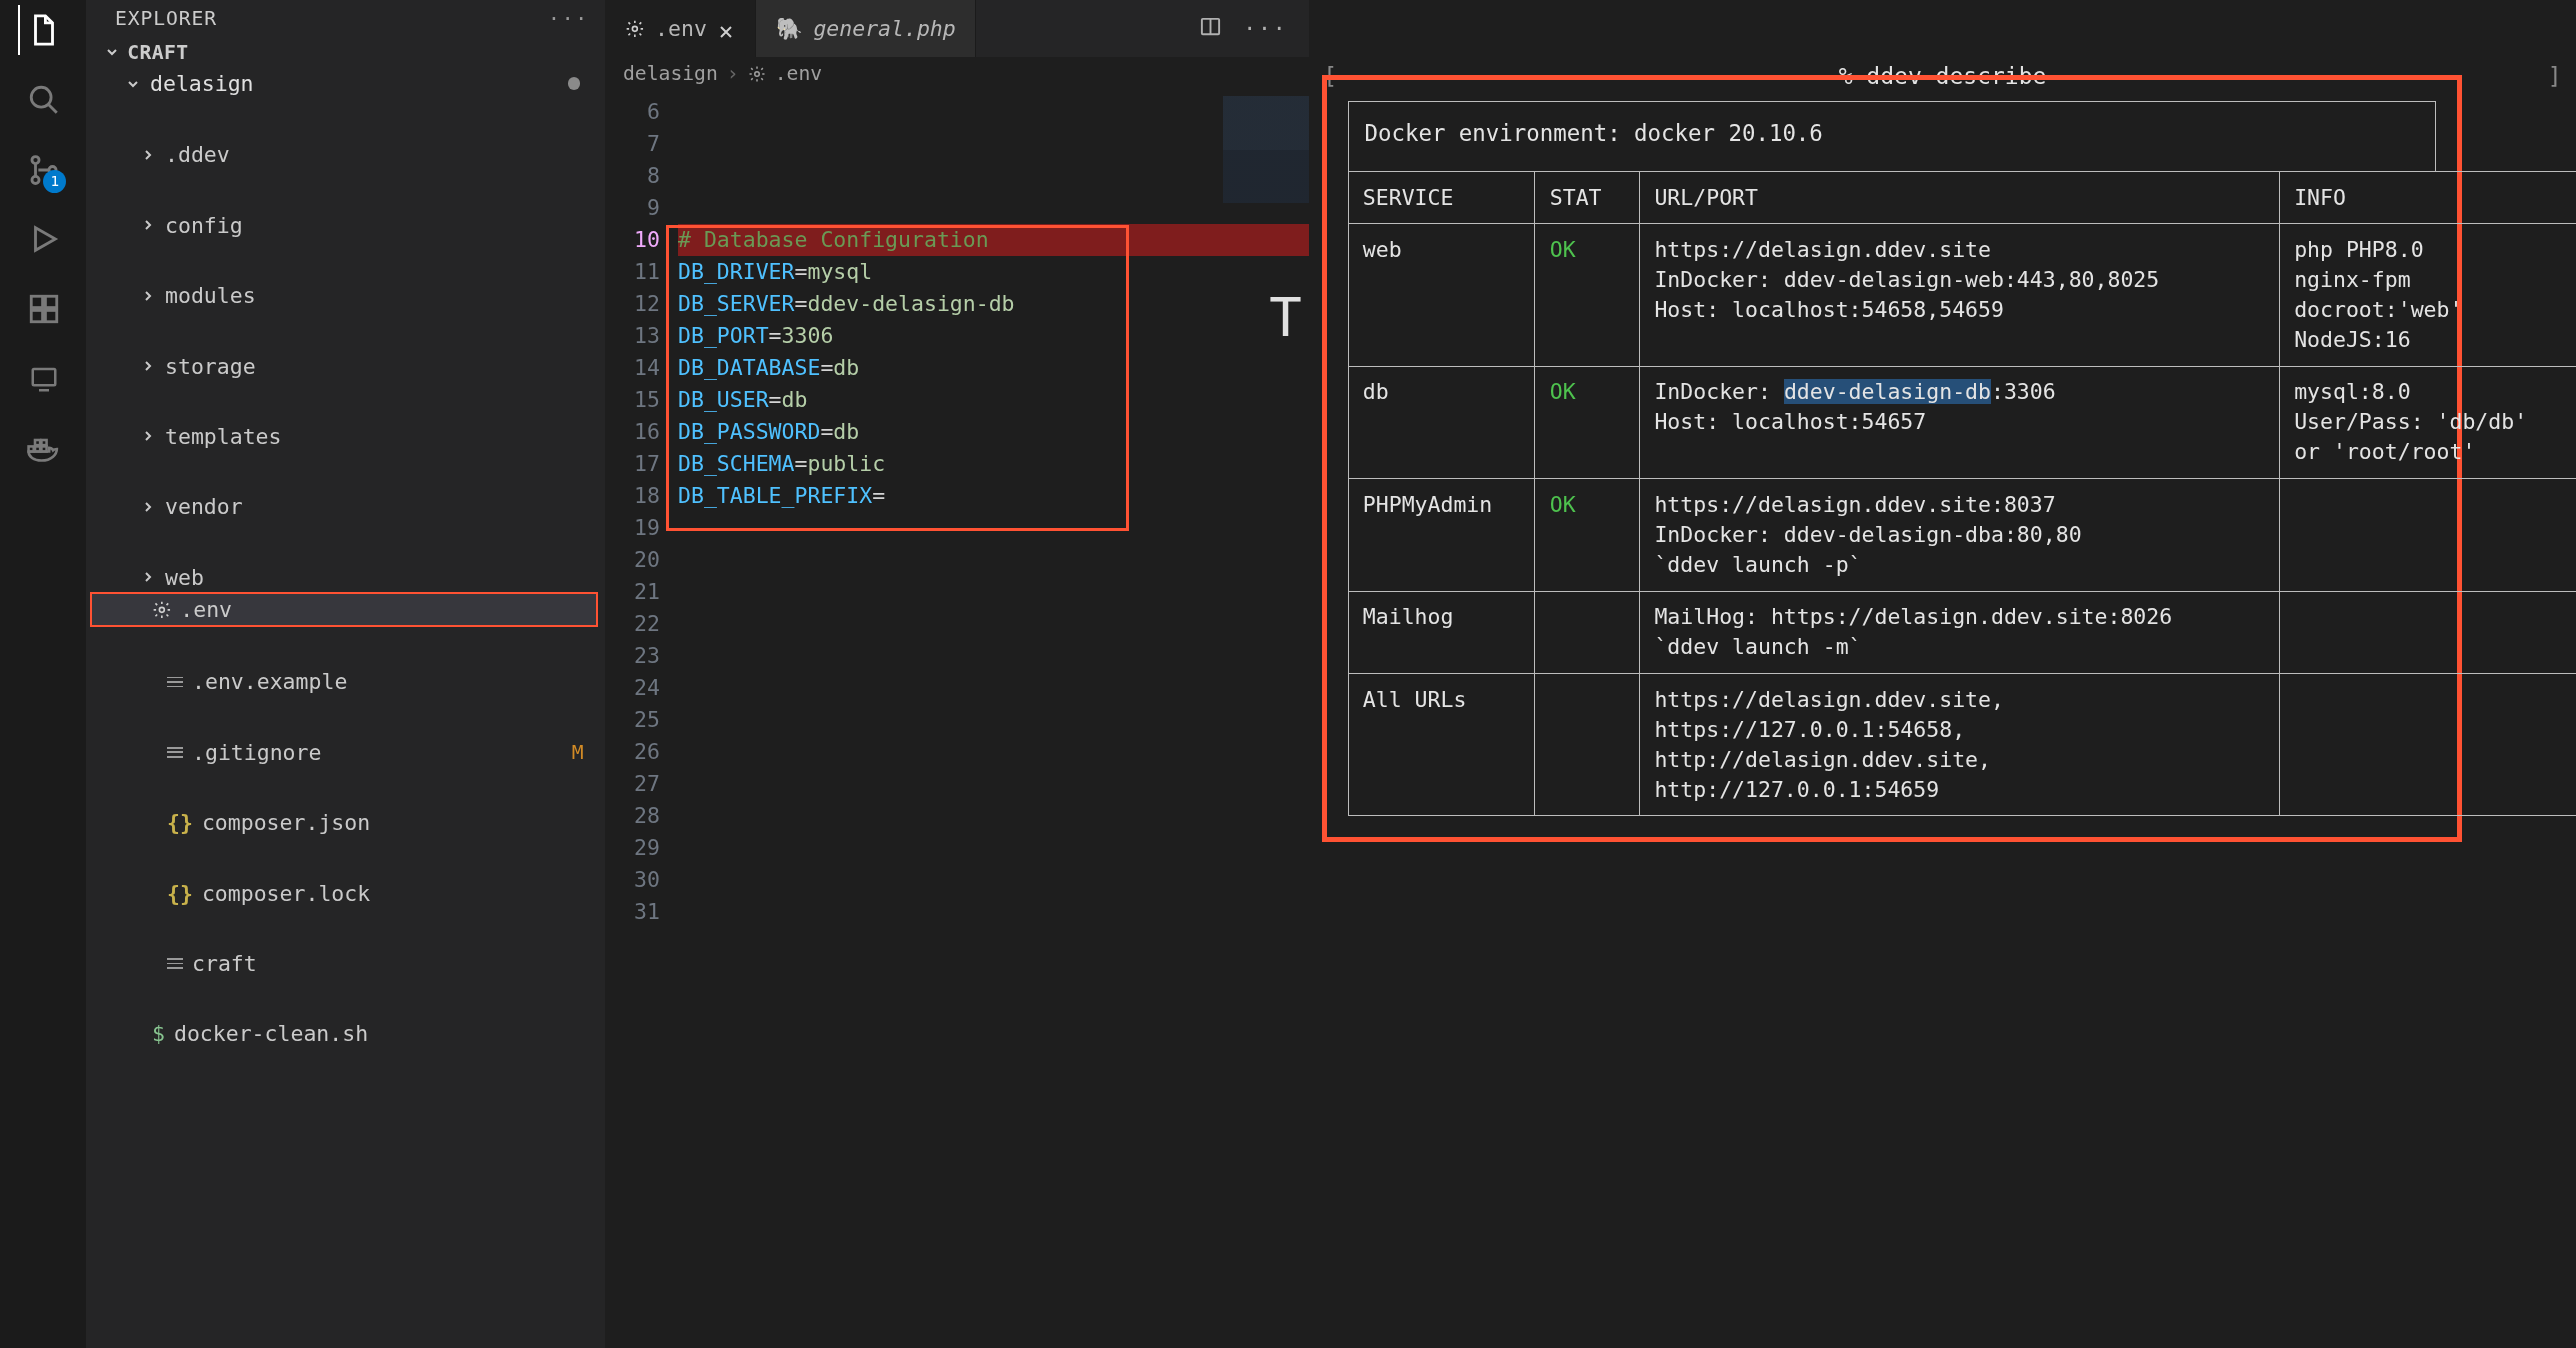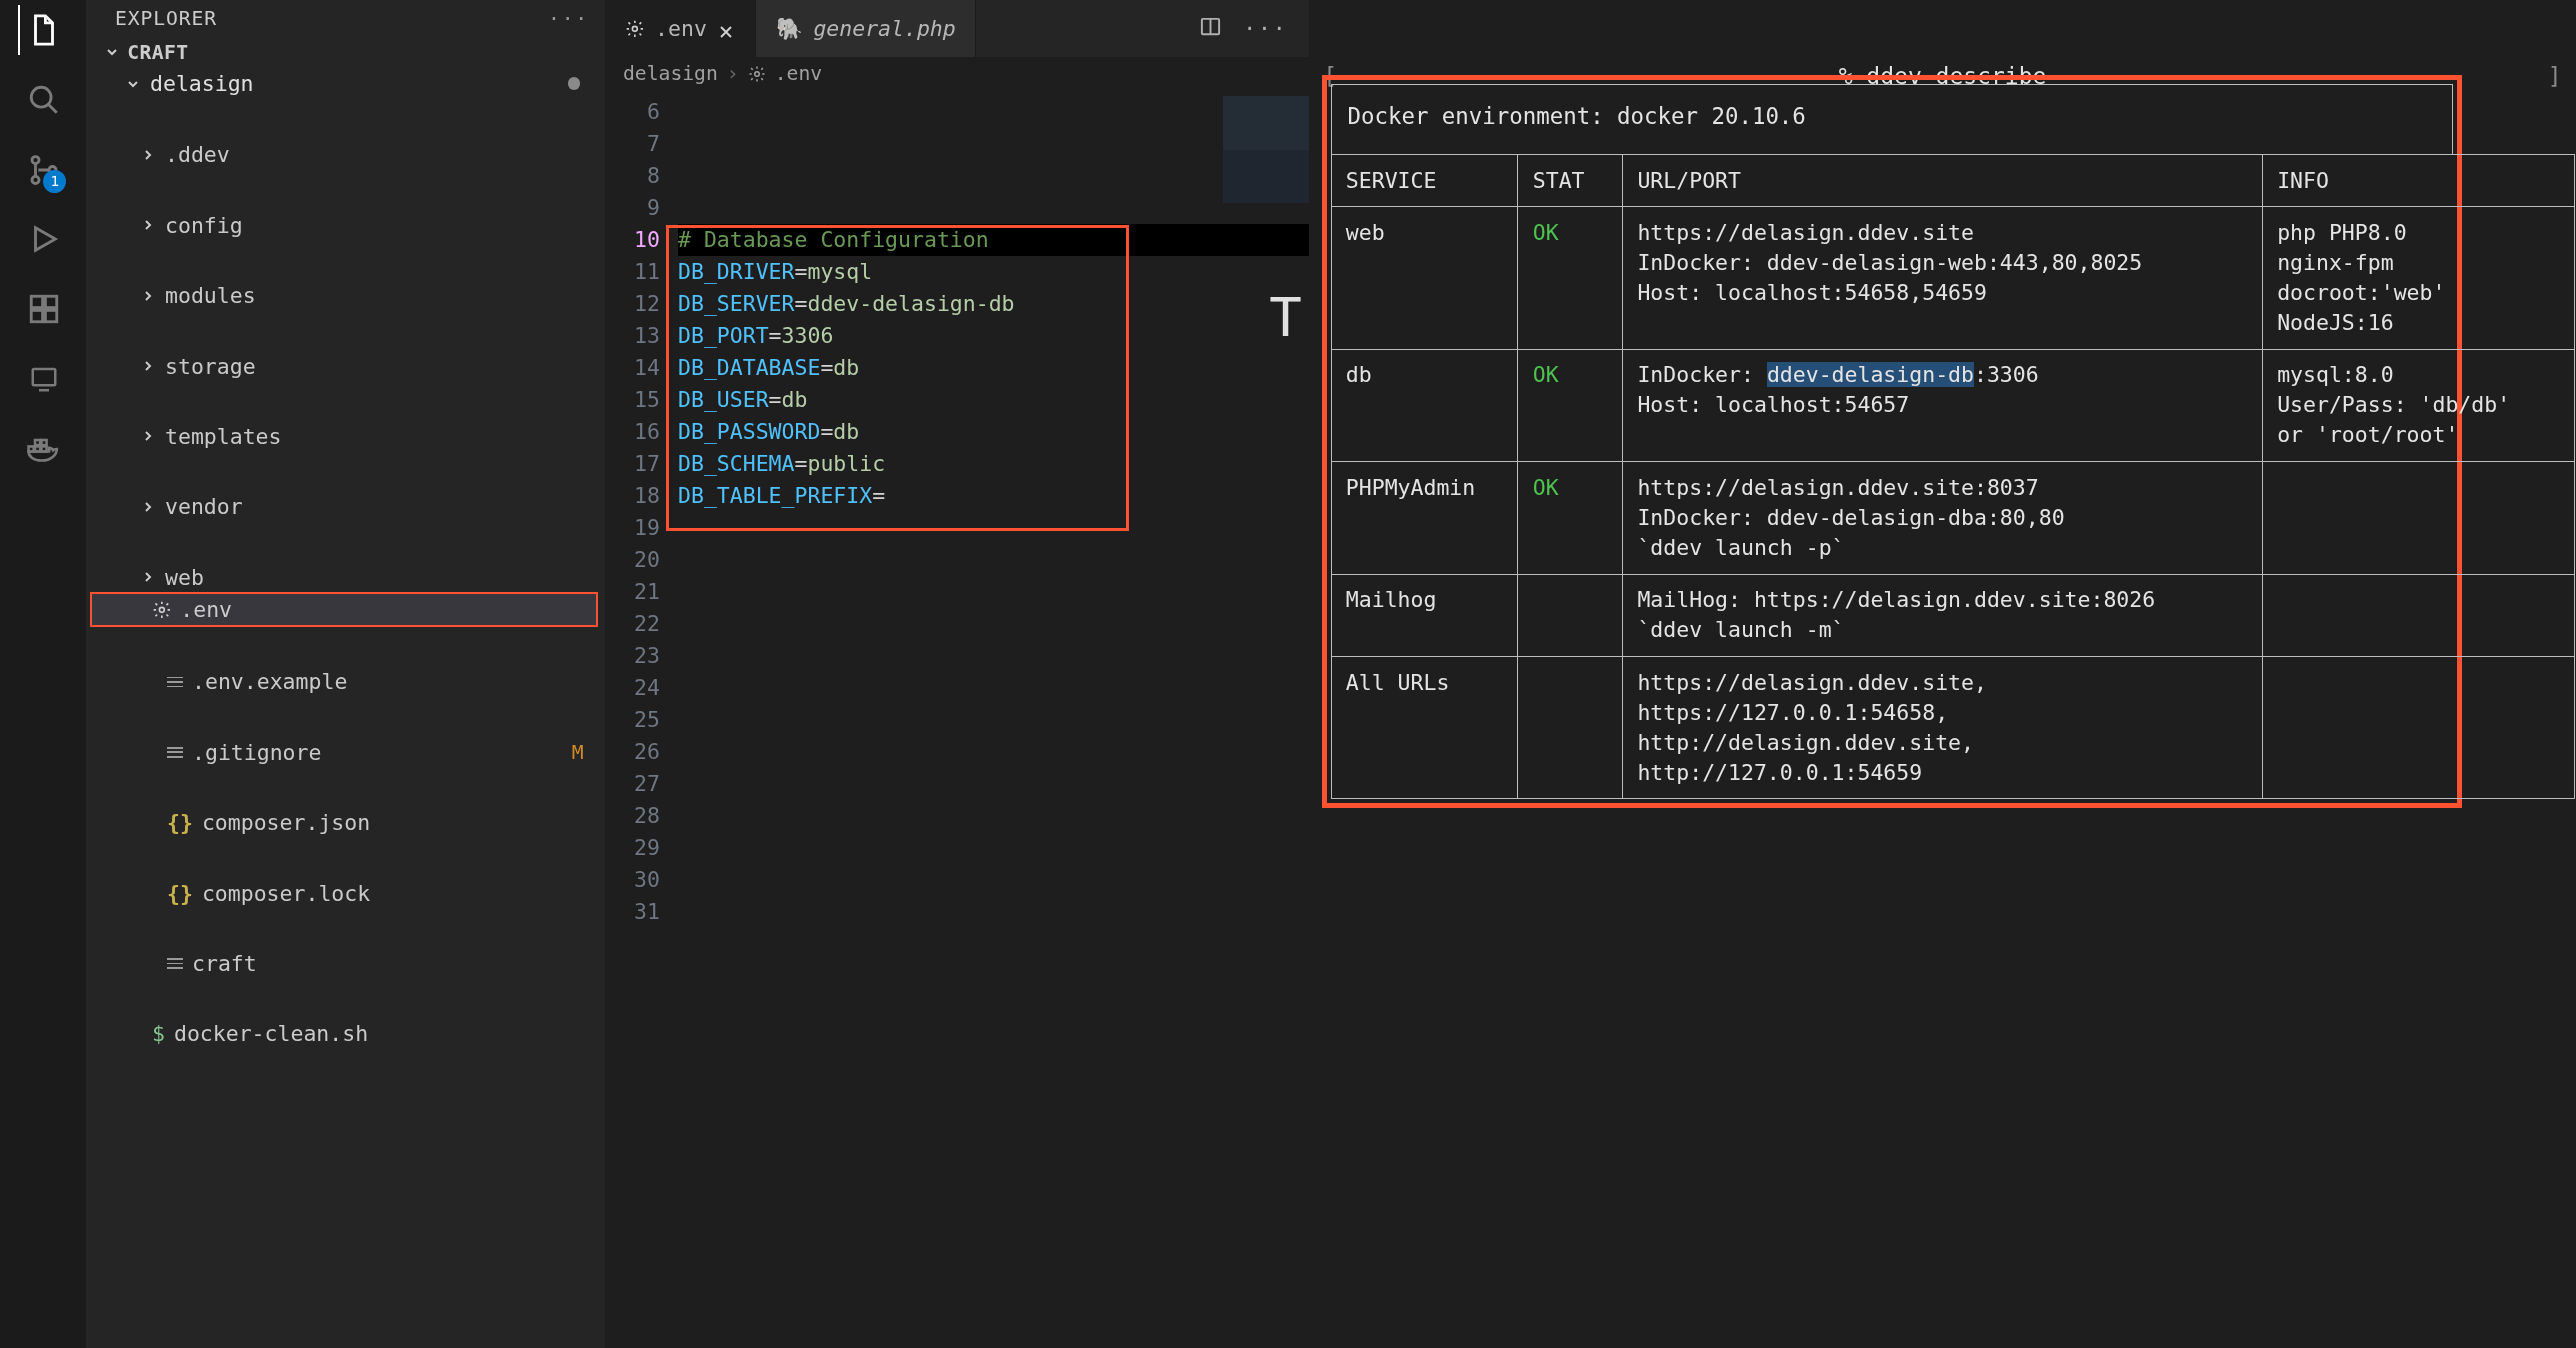--- a/index.html
+++ b/index.html
@@ -67,27 +67,27 @@
   .gutter{width:73px;text-align:right;padding:5.4px 18px 5.4px 0;color:#6e7681;font-size:21.5px;user-select:none;}
   .gutter div{height:32px;line-height:32px;}
   .code{flex:1;padding:5.4px 0;font-size:21.5px;}
   .code .line{height:32px;line-height:32px;white-space:pre;}
   .k-key{color:#4fc1ff;margin-top:36px;}
   .k-val{color:#b5cea8;}
   .k-eq{color:#d4d4d4;}
   .comment{color:#6a9955;}
   .hl-box{position:absolute;border:3.6px solid var(--highlight);pointer-events:none;}
   .minimap{position:absolute;right:0;top:0;width:86px;height:116px;background:linear-gradient(#2c3e55 0 16px,#2c3e55 16px 54px,#223146 54px 107px,transparent 107px);opacity:0.45;top:5.4px;}
-  .line-current{background:#000000;}
+  .line-current{background:#7f1d1d;}
   
   .terminal-pane{flex:1;background:#1e1e1e;position:relative;padding:0 12.5px;}
   .term-bracket{position:absolute;color:#888;font-size:23px;}
   .cmd-line{position:absolute;left:50%;top:63px;transform:translateX(-50%);color:#e4e4e4;font-size:23px;}
   .cmd-line .pct{color:#e4e4e4;}
-  .term-wrap{position:absolute;left:12.5px;top:75px;right:114px;border:5.4px solid var(--highlight);padding:4px;}
+  .term-wrap{position:absolute;left:12.5px;top:75px;right:114px;border:5.4px solid var(--highlight);padding:21px;}
   .term-table{border-collapse:collapse;width:1244px;color:#e4e4e4;font-size:21.5px;line-height:30px;table-layout:fixed;}
   .term-table td,.term-table th{border:1.8px solid #bdbdbd;padding:10.7px 14.3px;vertical-align:top;text-align:left;font-weight:400;}
   .term-table th{white-space:nowrap;}
   .docker-env{color:#e4e4e4;padding:18px 16px 25px 16px;border:1.8px solid #bdbdbd;border-bottom:0;font-size:22.4px;}
   .stat-ok{color:var(--stat-green);}
   .sel{background:#264f78;}
   .t-big{font-size:54px;color:#e0e0e0;position:absolute;}
 </style>
 </head>
 <body>

